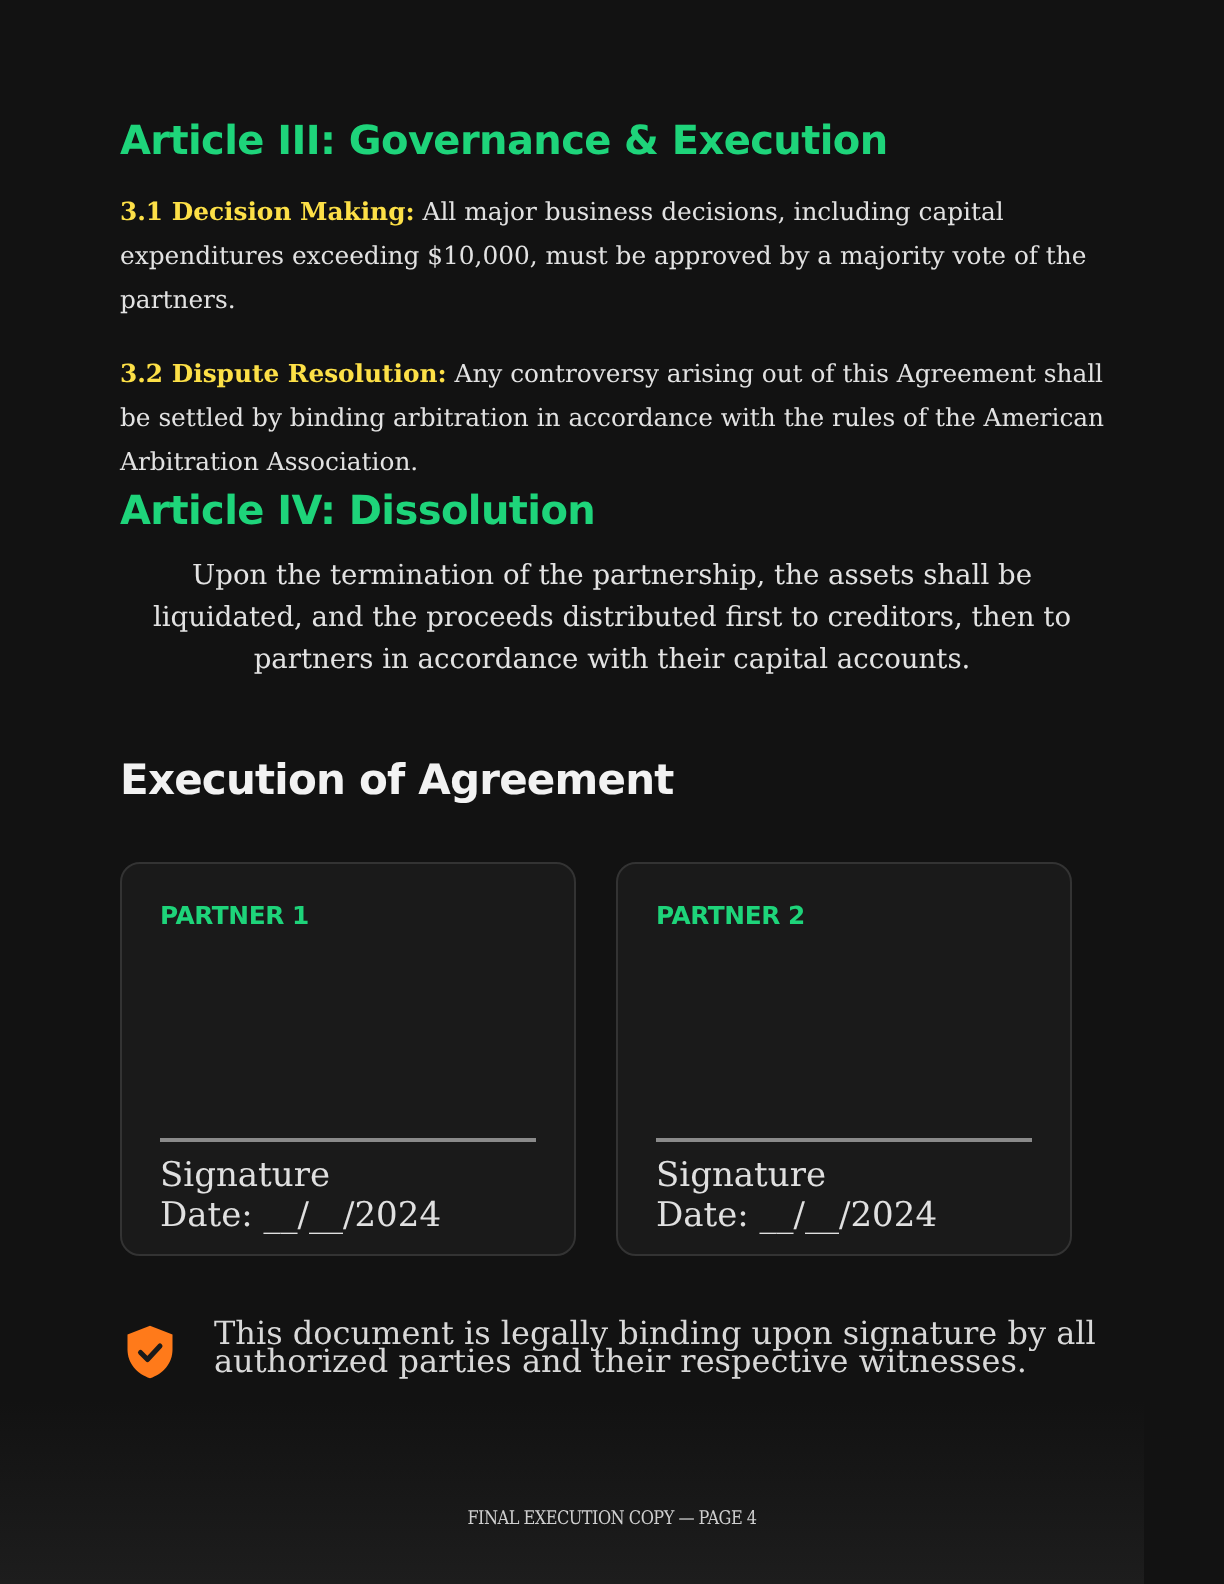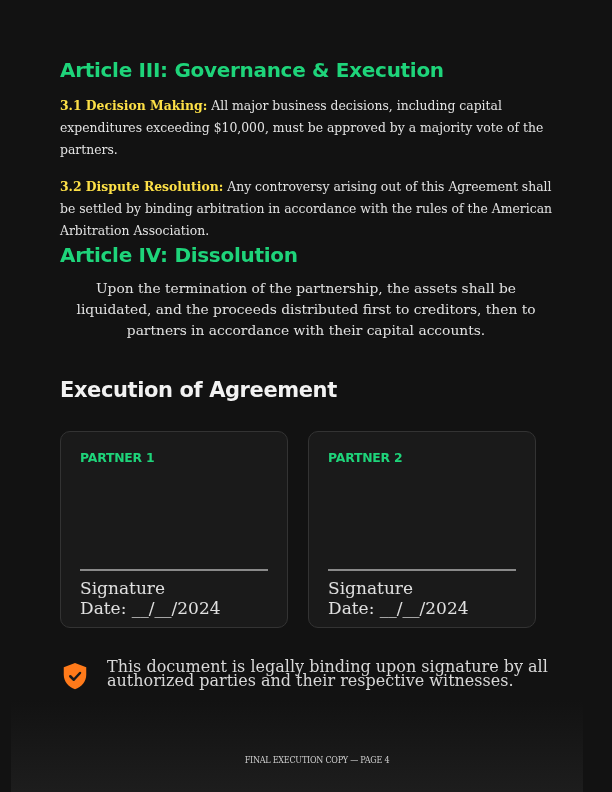--- a/index.html
+++ b/index.html
@@ -61,21 +61,21 @@
     .notice {
       position: absolute; left: 0; top: 660px; width: 492px;
       display: flex; align-items: flex-start;
     }
     .shield { width: 30px; height: 30px; margin-left: 0; margin-top: 1px; flex: none; }
     .notice-text {
       margin-left: 17px;
       font-size: 16px; line-height: 14px; color: #d8d8d8;
     }
     .footer {
-      position: absolute; left: 11px; bottom: 0; width: 572px; height: 92px;
+      position: absolute; left: 0; bottom: 0; width: 572px; height: 92px;
       background: linear-gradient(#121212, #1d1d1d);
     }
     .footer-text {
       position: absolute; left: 0; width: 612px; top: 54px; text-align: center;
       font-family: "DejaVu Serif", serif; font-size: 9.4px; color: #cfcfcf;
       letter-spacing: -0.3px;
       transform: scaleX(0.86);
     }
   </style>
 </head>

